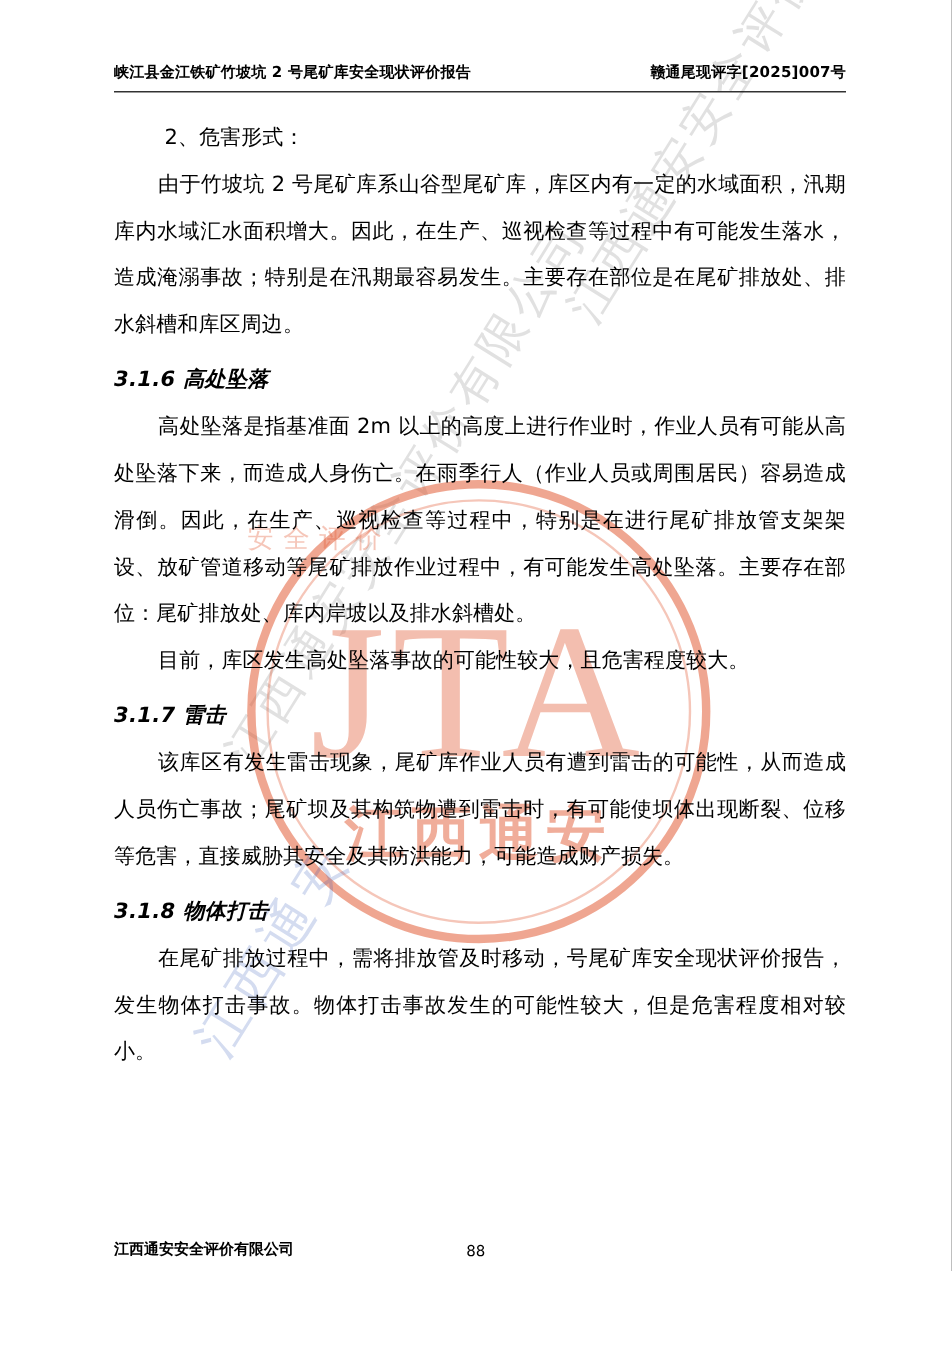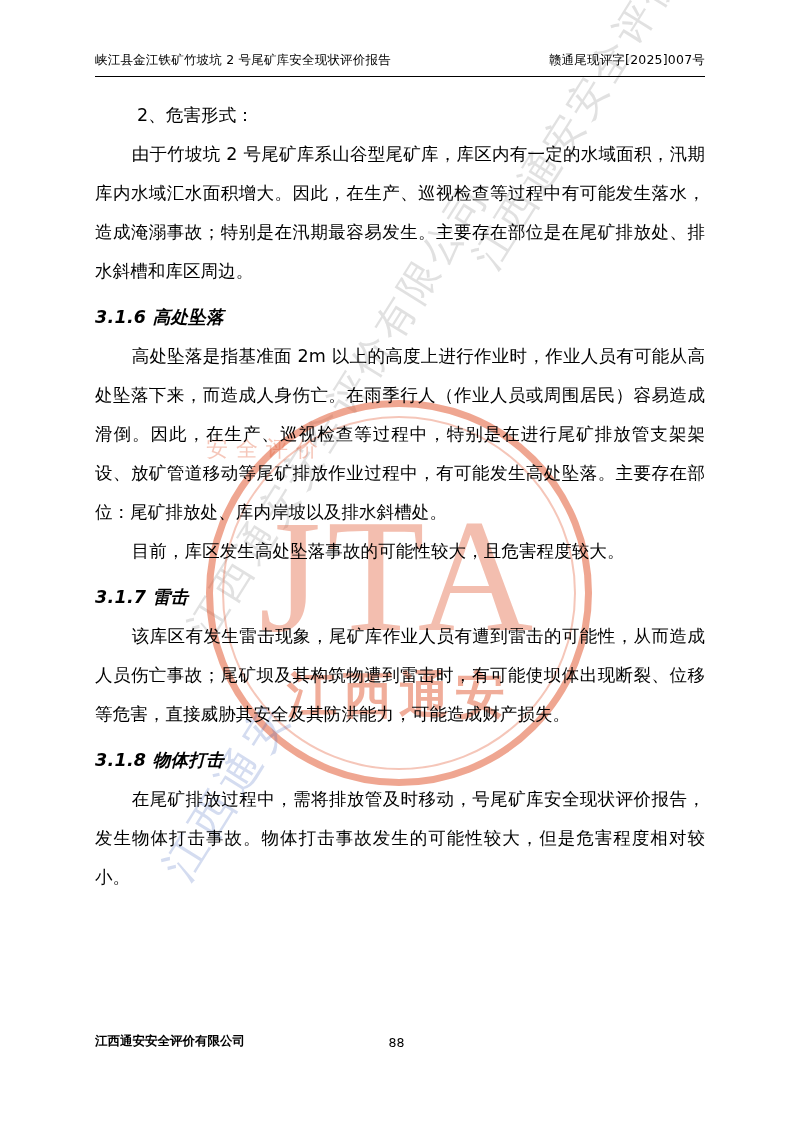--- a/index.html
+++ b/index.html
@@ -20,21 +20,21 @@
   
   .header {
     position: absolute;
     top: 52px;
     left: 95px;
     right: 88px;
     display: flex;
     justify-content: space-between;
     align-items: baseline;
     font-size: 12.5px;
-    font-weight: normal;
+    font-weight: bold;
     color: #000;
     letter-spacing: 0.2px;
   }
   .header-rule {
     position: absolute;
     top: 76px;
     left: 95px;
     right: 88px;
     border-bottom: 1px solid #000;
   }

